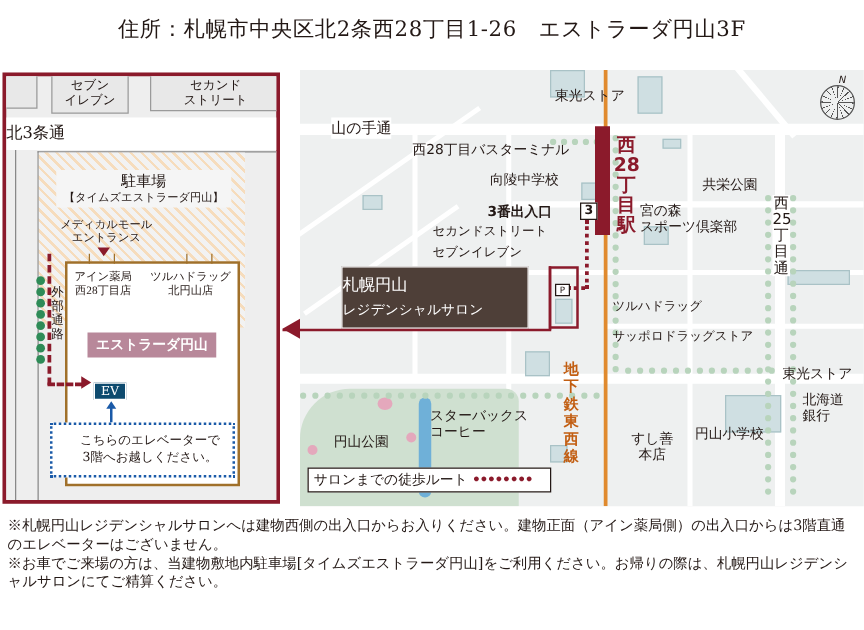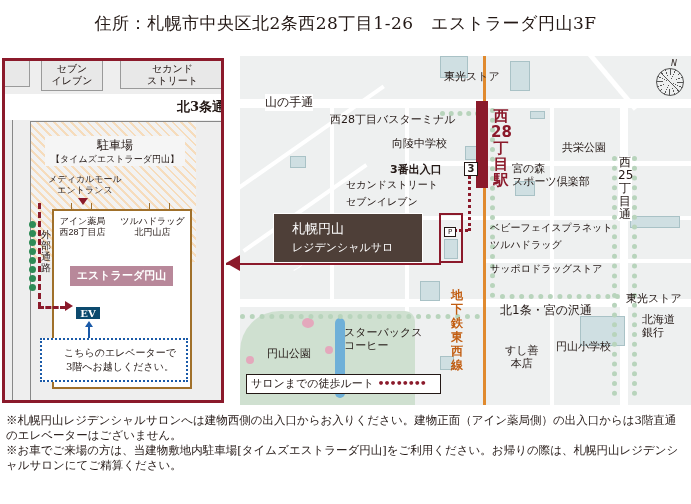--- a/index.html
+++ b/index.html
@@ -2,47 +2,47 @@
 <html><head>
 <meta charset="utf-8">
 <style>
   * { box-sizing: border-box; margin: 0; padding: 0; }
   body { width: 691px; height: 504px; background: #ffffff; font-family: "DejaVu Serif", "Liberation Serif", serif; color: #231815; position: relative; overflow: hidden; }
   .title { position: absolute; top: 12px; left: 0; width: 691px; text-align: center; font-size: 17px; letter-spacing: 0.5px; }
   .abs { position: absolute; }
   
   .inset { position: absolute; left: 2px; top: 58px; width: 222px; height: 345px; border: 3px solid #8b1a2b; background: #eeeeee; overflow: hidden; }
   .shop-box { position: absolute; background: #e8e8e8; border: 1px solid #9a9a9a; font-size: 10px; text-align: center; line-height: 12px; padding-top: 3px; font-family: "DejaVu Sans", sans-serif; }
-  .road3 { position: absolute; left: 0; top: 33px; width: 220px; height: 26px; background: #ffffff; font-size: 13px; text-align: right; line-height: 26px; font-weight: bold; }
+  .road3 { position: absolute; left: 0; top: 33px; width: 220px; height: 26px; background: #ffffff; font-size: 13px; text-align: left; line-height: 26px; font-weight: normal; }
   .lot { position: absolute; left: 25px; top: 60px; width: 195px; height: 285px; border-left: 1px solid #888; border-top: 1px solid #888; background: #eeeeee; }
   .hatch { position: absolute; left: 26px; top: 61px; width: 165px; height: 140px; background: repeating-linear-gradient(45deg, #f6dcbc 0 2px, #f2f2f2 2px 6px); }
   .parking-label { position: absolute; left: 40px; top: 75px; width: 140px; height: 30px; background: #f5f5f5; text-align: center; font-size: 12px; line-height: 14px; padding-top: 2px; }
   .parking-label .sub { font-size: 9px; display: block; }
   .bldg { position: absolute; left: 47px; top: 148px; width: 140px; height: 180px; border: 2px solid #a0702a; background: #ffffff; }
-  .tenant { position: absolute; font-size: 9px; text-align: center; line-height: 11px; font-family: Liberation Sans, sans-serif; }
+  .tenant { position: absolute; font-size: 9px; text-align: center; line-height: 11px; font-family: Liberation Serif, serif; }
   .estrada { position: absolute; left: 65px; top: 205px; width: 103px; height: 20px; background: #b8889a; color: #fff; font-size: 11px; text-align: center; line-height: 20px; font-weight: bold; }
-  .ev { position: absolute; left: 70px; top: 245px; width: 26px; height: 14px; background: #0c4a6e; color: #fff; font-size: 10px; text-align: center; line-height: 14px; font-weight: bold; border: 1px solid #fff; }
+  .ev { position: absolute; left: 70px; top: 245px; width: 26px; height: 14px; background: #0c4a6e; color: #fff; font-size: 10px; text-align: center; line-height: 14px; font-weight: normal; border: 1px solid #fff; }
   .ev-note { position: absolute; left: 35px; top: 277px; width: 148px; height: 44px; border: 2px dotted #1a5aa8; background: #fff; font-size: 10px; text-align: center; line-height: 14px; padding-top: 6px; padding-left: 12px; }
   .side-route { position: absolute; left: 33px; top: 142px; width: 2px; height: 105px; border-left: 3px dashed #8b1a2b; }
   .side-route-h { position: absolute; left: 33px; top: 245px; width: 28px; height: 0; border-top: 3px dashed #8b1a2b; }
   .walkway-label { position: absolute; left: 36px; top: 168px; width: 12px; font-size: 10px; line-height: 11px; }
   .green-dots { position: absolute; left: 24px; top: 160px; width: 8px; }
   .green-dots i { display: block; width: 7px; height: 7px; border-radius: 50%; background: #2e8b57; margin-bottom: 2px; }
   
   .map { position: absolute; left: 240px; top: 56px; width: 451px; height: 349px; background: #eef0f0; overflow: hidden; font-family: "DejaVu Sans", sans-serif; }
   .road { position: absolute; background: #ffffff; }
   .lbl { position: absolute; font-size: 11px; white-space: nowrap; color: #231815; }
   .lbl-sm { font-size: 10px; }
   .bldg-m { position: absolute; background: #cfdfe2; border: 1px solid #a9c2c6; }
   .park { position: absolute; background: #cfe0d0; }
   .station { position: absolute; left: 236px; top: 45px; width: 12px; height: 87px; background: #8b1a2b; }
   .station-lbl { position: absolute; left: 251px; top: 52px; width: 20px; color: #8b1a2b; font-size: 15px; line-height: 16px; font-weight: bold; text-align: center; }
   .subway { position: absolute; left: 243px; top: 0; width: 3px; height: 349px; background: #e08a2e; }
   .subway-lbl { position: absolute; left: 210px; top: 232px; width: 14px; color: #c25e12; font-size: 12px; line-height: 14px; text-align: center; font-weight: bold; }
-  .salon-callout { position: absolute; left: 33px; top: 157px; width: 150px; height: 50px; background: #4e3f38; color: #fff; font-size: 13px; line-height: 19px; padding: 5px 18px; border: 1px solid #fff; }
+  .salon-callout { position: absolute; left: 33px; top: 157px; width: 150px; height: 50px; background: #4e3f38; color: #fff; font-size: 13px; line-height: 19px; padding: 5px 0; border: 1px solid #fff; }
   .salon-callout .l2 { font-size: 11px; display: block; }
   .site-box { position: absolute; left: 199px; top: 157px; width: 24px; height: 50px; border: 2px solid #8b1a2b; }
   .exit3 { position: absolute; left: 224px; top: 106px; width: 14px; height: 14px; border: 1px solid #231815; background: #fff; font-size: 10px; text-align: center; line-height: 12px; font-weight: bold; }
   .route-dots { position: absolute; left: 228px; top: 120px; width: 0; height: 55px; border-left: 3px dotted #8b1a2b; }
   .legend { position: absolute; left: 6px; top: 318px; width: 195px; height: 20px; background: #fff; border: 1px solid #231815; font-size: 11px; line-height: 18px; padding-left: 4px; }
   .legend .dots { color: #8b1a2b; letter-spacing: -1px; font-weight: bold; }
   .compass { position: absolute; left: 416px; top: 12px; width: 28px; height: 28px; border-radius: 50%; border: 1px solid #555; background: repeating-conic-gradient(#555 0 4deg, transparent 4deg 22.5deg); }
   .compass-n { position: absolute; left: 431px; top: 3px; font-size: 8px; font-style: italic; }
   .arrow-line { position: absolute; left: 224px; top: 262px; width: 210px; height: 2px; background: #8b1a2b; }
   .arrow-head { position: absolute; left: 226px; top: 255px; width: 0; height: 0; border-top: 8px solid transparent; border-bottom: 8px solid transparent; border-right: 14px solid #8b1a2b; }
@@ -173,25 +173,23 @@
   <div class="lbl" style="left:90px;top:56px;">西28丁目バスターミナル</div>
   <div class="lbl" style="left:152px;top:80px;">向陵中学校</div>
   <div class="lbl lbl-sm" style="left:106px;top:122px;">セカンドストリート</div>
   <div class="lbl lbl-sm" style="left:106px;top:139px;">セブンイレブン</div>
   <div class="lbl" style="left:322px;top:84px;">共栄公園</div>
   <div class="lbl" style="left:272px;top:106px;line-height:13px;">
     <span>宮の森</span><br>
     <span>スポーツ倶楽部</span>
   </div>
   <div class="lbl" style="left:378px;top:100px;width:14px;font-size:12px;line-height:13px;white-space:normal;text-align:center;background:#fff;">西25丁目通</div>
-  <div class="lbl lbl-sm" style="left:250px;top:165px;">ベビーフェイスプラネット</div>
   <div class="lbl lbl-sm" style="left:250px;top:182px;">ツルハドラッグ</div>
   <div class="lbl lbl-sm" style="left:250px;top:206px;">サッポロドラッグストア</div>
   <div class="lbl" style="left:386px;top:235px;">東光ストア</div>
-  <div class="lbl" style="left:260px;top:246px;font-size:12px;">北1条・宮の沢通</div>
   <div class="lbl" style="left:402px;top:257px;line-height:13px;">
     <span>北海道</span><br>
     <span>銀行</span>
   </div>
   <div class="lbl" style="left:316px;top:283px;">円山小学校</div>
   <div class="lbl" style="left:265px;top:288px;line-height:13px;text-align:center;">
     <span>すし善</span><br>
     <span>本店</span>
   </div>
   <div class="lbl" style="left:104px;top:270px;line-height:13px;">

